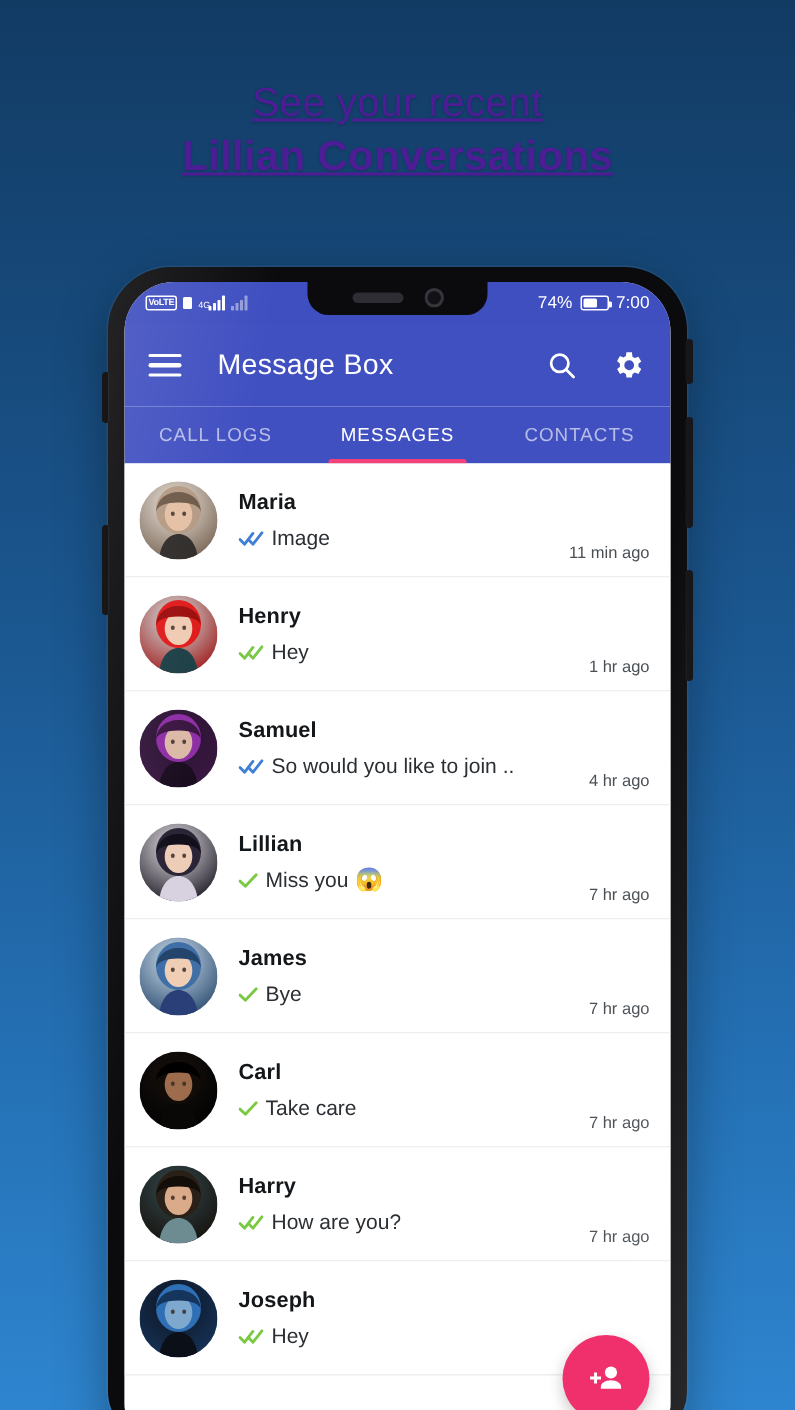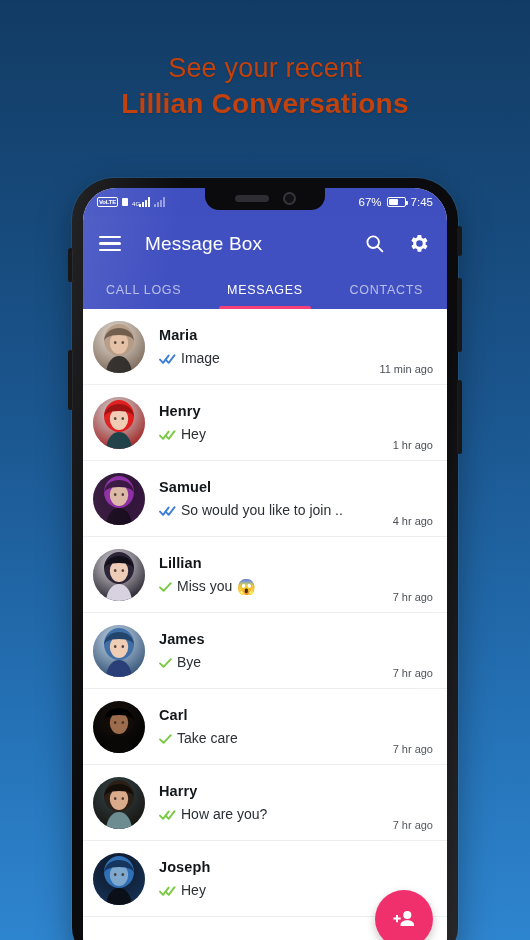--- a/index.html
+++ b/index.html
@@ -7,22 +7,23 @@
   body {
     font-family:"Liberation Sans", sans-serif;
     background:linear-gradient(180deg,#123a63 0%,#164madd 0%,#1a5governor 0%);
     background:linear-gradient(180deg,#123b64 0%,#1b5790 45%,#2470b4 75%,#2e85cf 100%);
     position:relative;
   }
 
   
   .headline {
     position:absolute; left:0; right:0; top:52px;
-    text-align:center; color:#c2410c;
+    text-align:center; color:#4c1d95;
     text-shadow:0 1px 2px rgba(0,0,0,.18);
+    text-decoration:underline;
   }
   .headline .l1 { font-size:27px; font-weight:400; letter-spacing:.2px; line-height:32px; }
   .headline .l2 { font-size:28px; font-weight:700; letter-spacing:.2px; line-height:36px; margin-top:2px; }
 
   
   .phone {
     position:absolute; left:72px; top:178px;
     width:386px; height:780px;
     background:#0b0b0d;
     border-radius:42px 42px 30px 30px;
@@ -167,25 +168,25 @@
             </span>
         </span>
         <span class="bars dim">
             <i></i>
             <i></i>
             <i></i>
             <i></i>
           </span>
       </div>
       <div class="sb-right">
-        <span class="pct">67%</span>
+        <span class="pct">74%</span>
         <span class="battery">
             <span></span>
           </span>
-        <span class="clock">7:45</span>
+        <span class="clock">7:00</span>
       </div>
     </div>
 
     <div class="appbar">
       <div class="hamburger">
           <i></i>
           <i></i>
           <i></i>
         </div>
       <div class="app-title">Message Box</div>

